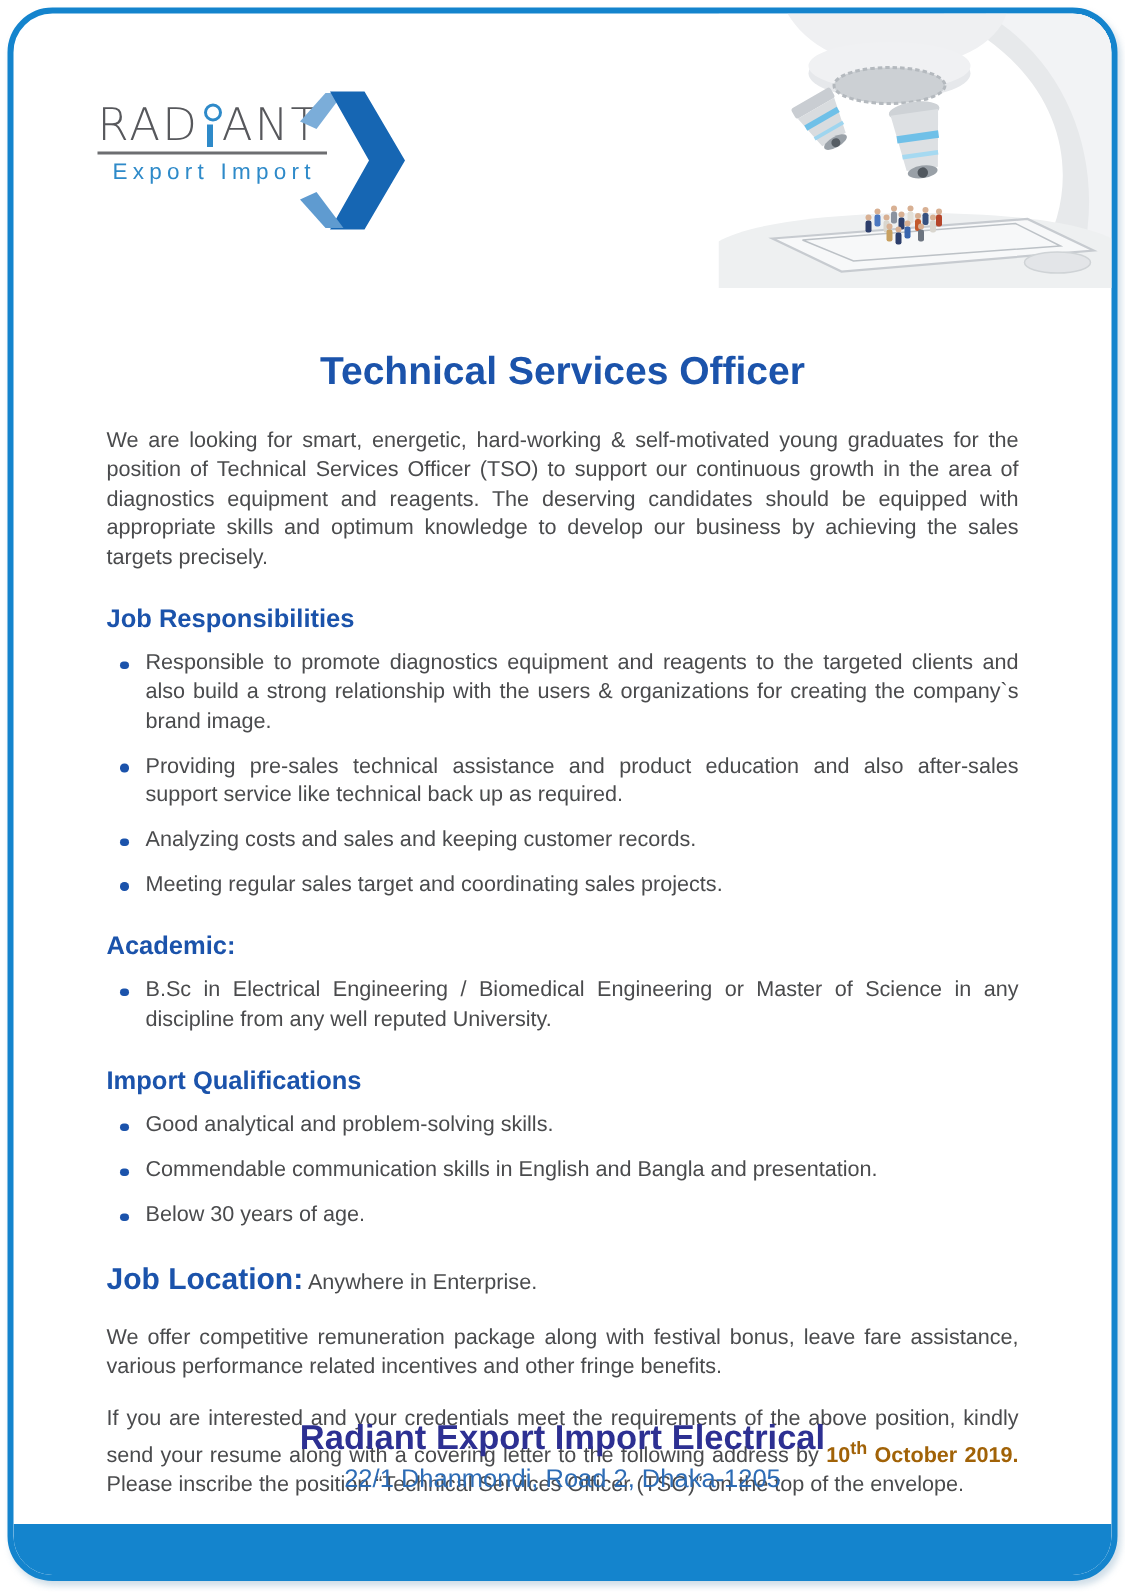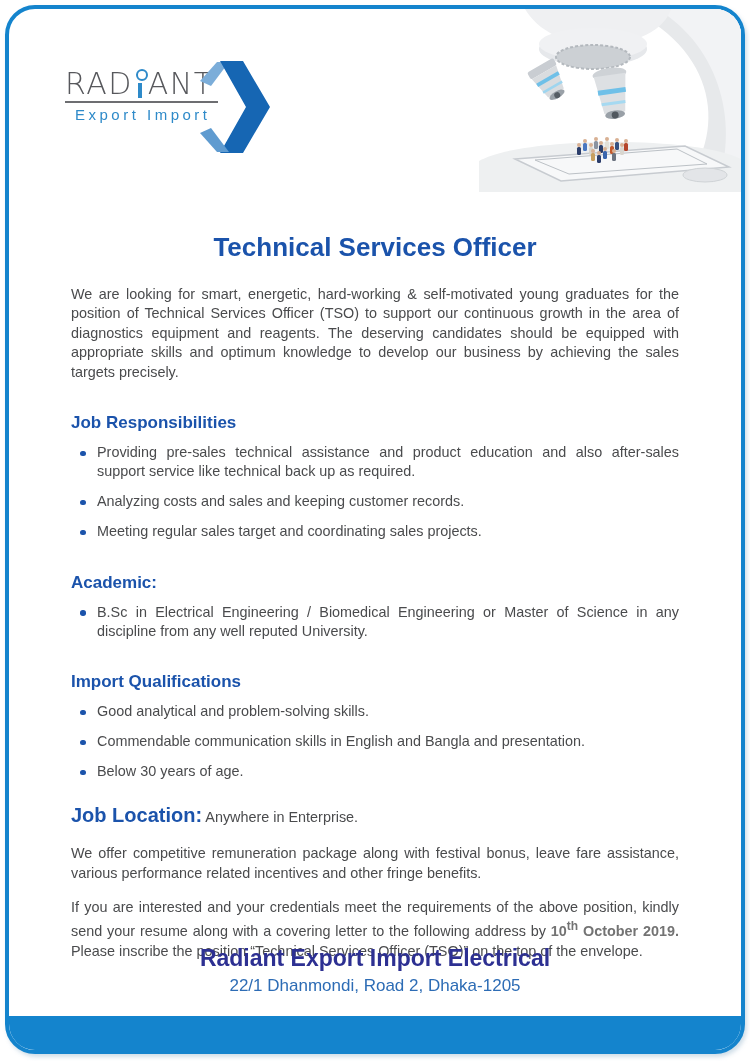--- a/index.html
+++ b/index.html
@@ -19,28 +19,28 @@
   .logo-i .ring{position:absolute;top:0;left:2px;width:8px;height:8px;border:2.5px solid #2e8ac9;border-radius:50%;}
   .logo-i .bar{position:absolute;bottom:1px;left:4.5px;width:4px;height:15px;background:#2e8ac9;}
   .logo-sub{color:#2e8ac9;font-size:15px;letter-spacing:3.5px;margin-top:3px;padding-left:10px;}
   .logo-arrow{position:absolute;left:133px;top:-10px;}
 
   
   .content{position:absolute;left:62px;right:62px;top:222px;color:#4a4b4d;
            font-size:14.4px;line-height:19.4px;}
   .title{color:#1b53ab;font-size:26px;line-height:32px;font-weight:bold;text-align:center;margin:0 0 22px;}
   .para{text-align:justify;margin:0 0 15px;}
-  .sec{color:#1b53ab;font-size:17px;line-height:20px;font-weight:bold;margin:31px 0 10px;}
+  .sec{color:#1b53ab;font-size:17px;line-height:20px;font-weight:bold;margin:21px 0 10px;}
   ul.blist{list-style:none;margin:0;padding:0;}
   ul.blist li{position:relative;padding-left:26px;margin:0 0 10.5px;text-align:justify;}
   ul.blist li::before{content:"";position:absolute;left:9px;top:7.5px;width:5.5px;height:5.5px;
                       border-radius:50%;background:#1b53ab;}
   .loc{margin:24px 0 17px;}
   .loc-label{color:#1b53ab;font-weight:bold;font-size:20px;}
-  .bold{font-weight:bold;color:#737373;}
+  .bold{font-weight:bold;color:#a16207;}
 
   
   .footer{position:absolute;left:0;right:0;bottom:54px;text-align:center;}
   .company{color:#2d3092;font-size:23px;line-height:27px;font-weight:bold;}
   .address{color:#2d6cb5;font-size:17px;line-height:21px;margin-top:3px;}
 </style>
 </head>
 <body>
 
 <div class="page">
@@ -158,20 +158,21 @@
       </svg>
     </div>
 
     <div class="content">
       <h1 class="title">Technical Services Officer</h1>
 
       <p class="para">We are looking for smart, energetic, hard-working &amp; self-motivated young graduates for the position of Technical Services Officer (TSO) to support our continuous growth in the area of diagnostics equipment and reagents. The deserving candidates should be equipped with appropriate skills and optimum knowledge to develop our business by achieving the sales targets precisely.</p>
 
       <h2 class="sec">Job Responsibilities</h2>
       <ul class="blist">
+        <li>Responsible to promote diagnostics equipment and reagents to the targeted clients and also build a strong relationship with the users &amp; organizations for creating the company`s brand image.</li>
         <li>Providing pre-sales technical assistance and product education and also after-sales support service like technical back up as required.</li>
         <li>Analyzing costs and sales and keeping customer records.</li>
         <li>Meeting regular sales target and coordinating sales projects.</li>
       </ul>
 
       <h2 class="sec">Academic:</h2>
       <ul class="blist">
         <li>B.Sc in Electrical Engineering / Biomedical Engineering or Master of Science in any discipline from any well reputed University.</li>
       </ul>
 

